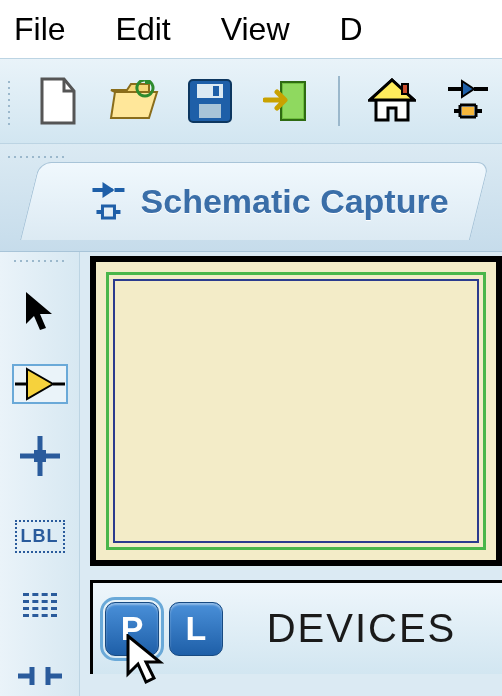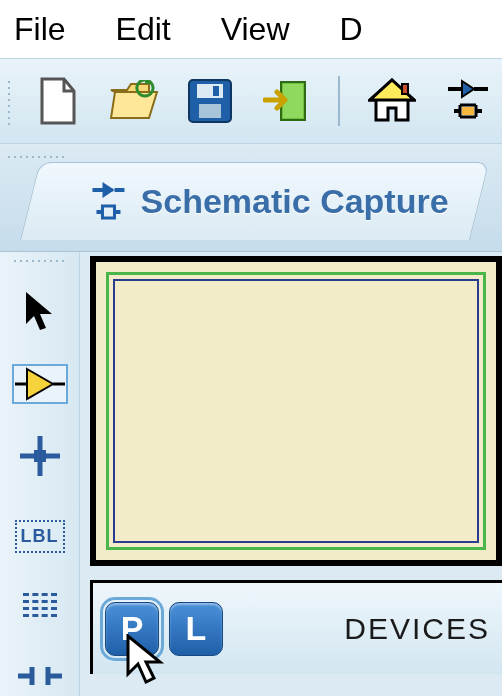--- a/index.html
+++ b/index.html
@@ -201,22 +201,22 @@
     justify-content: center;
     cursor: pointer;
     box-shadow: inset 0 2px 2px rgba(255,255,255,.4);
   }
   .sq-btn.outlined {
     outline: 3px solid #6aa9d8;
     outline-offset: 2px;
   }
   .devices-label {
     flex: 1;
-    text-align: right;
-    font-size: 30px;
+    text-align: center;
+    font-size: 40px;
     letter-spacing: 2px;
     color: #1a1a1a;
   }
 
   .cursor-overlay {
     position: absolute;
     left: 126px;
     top: 634px;
     pointer-events: none;
   }

